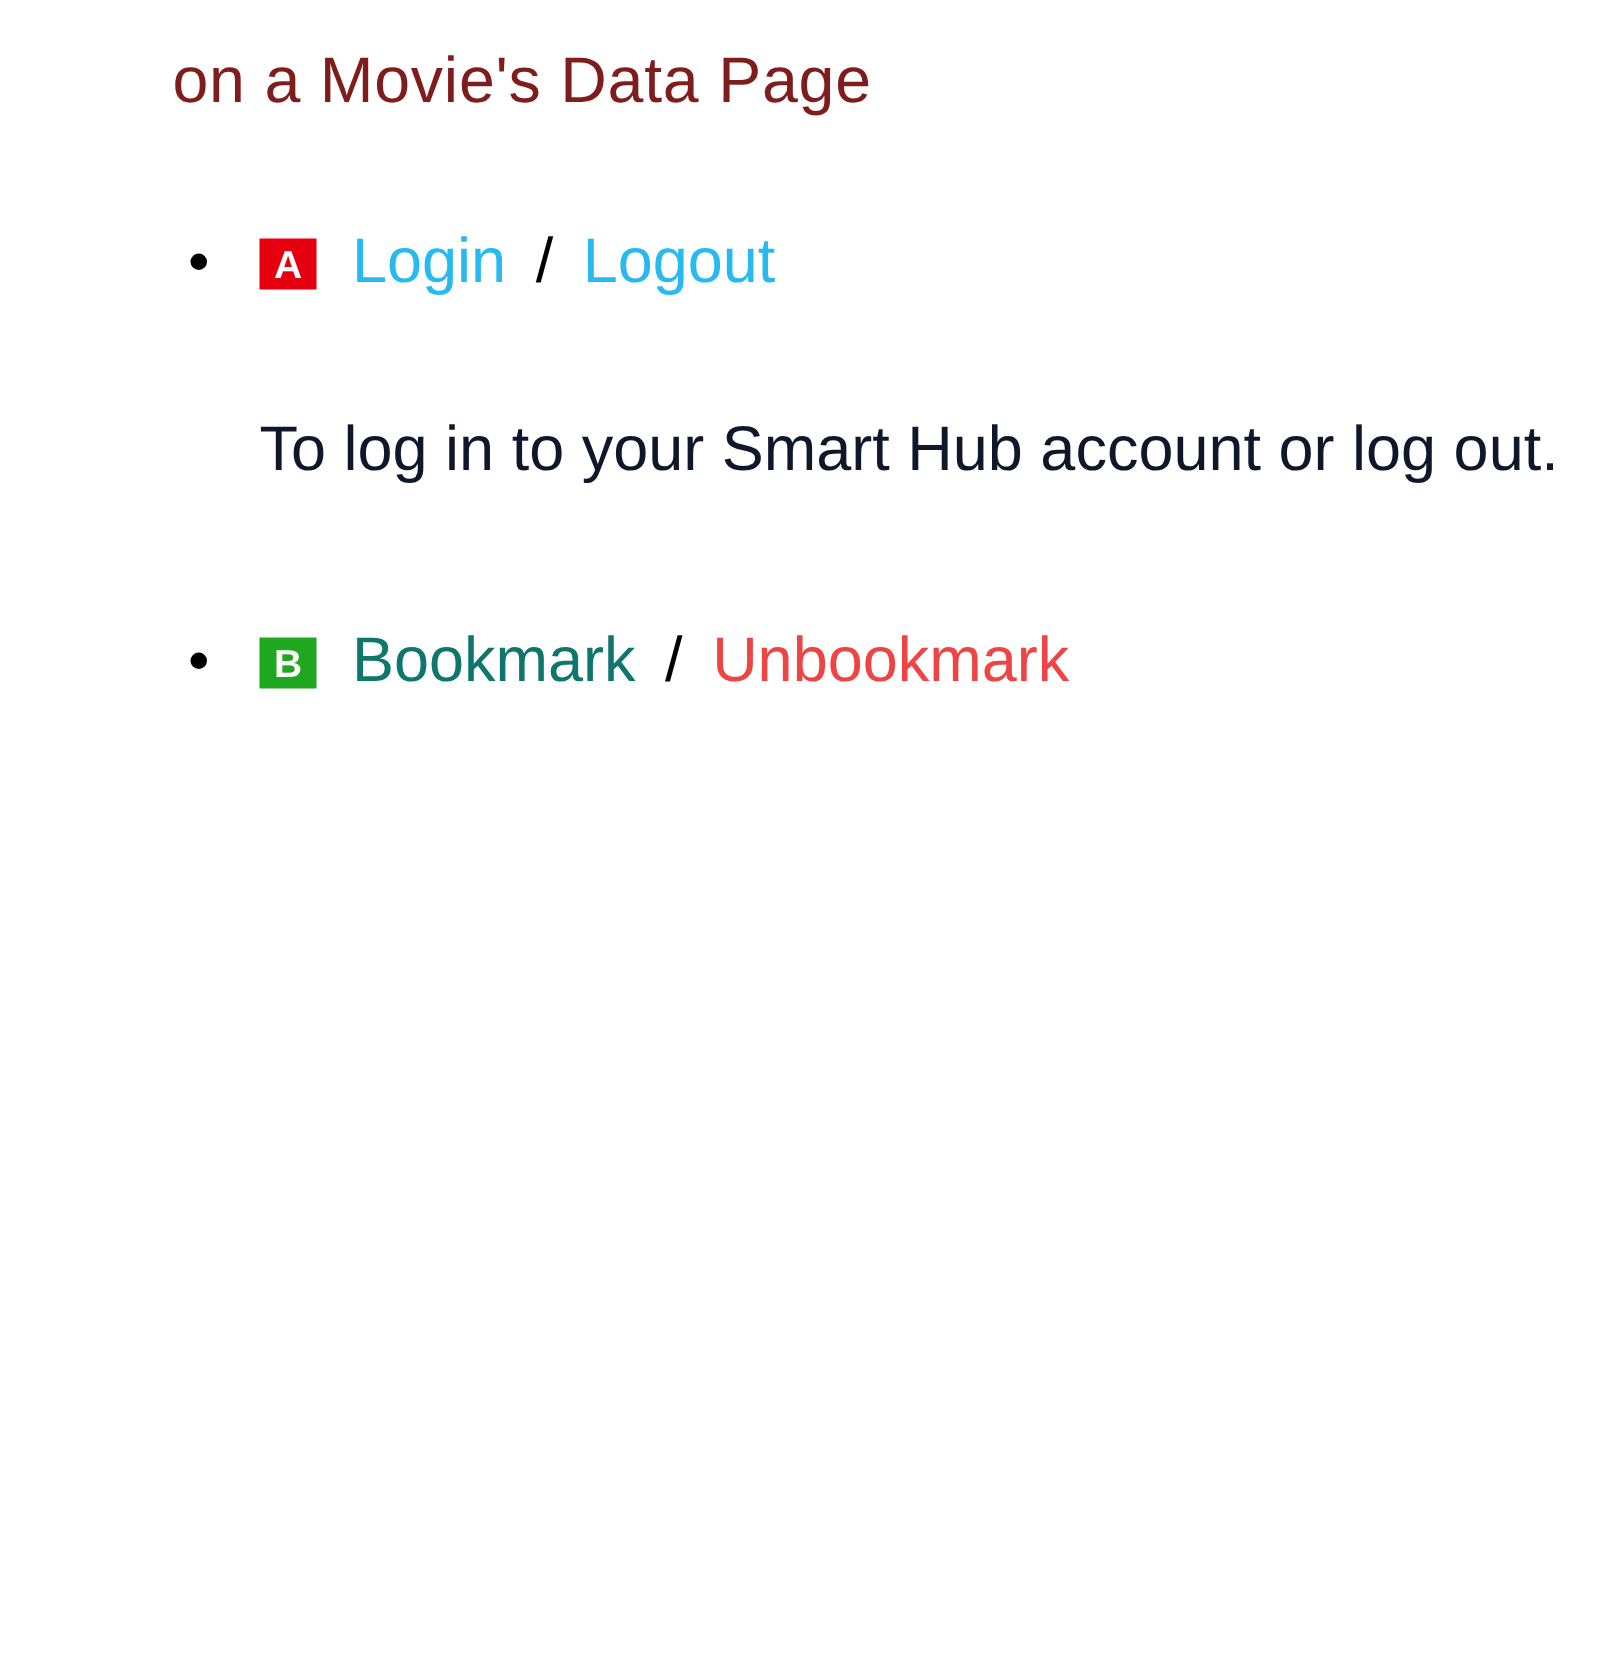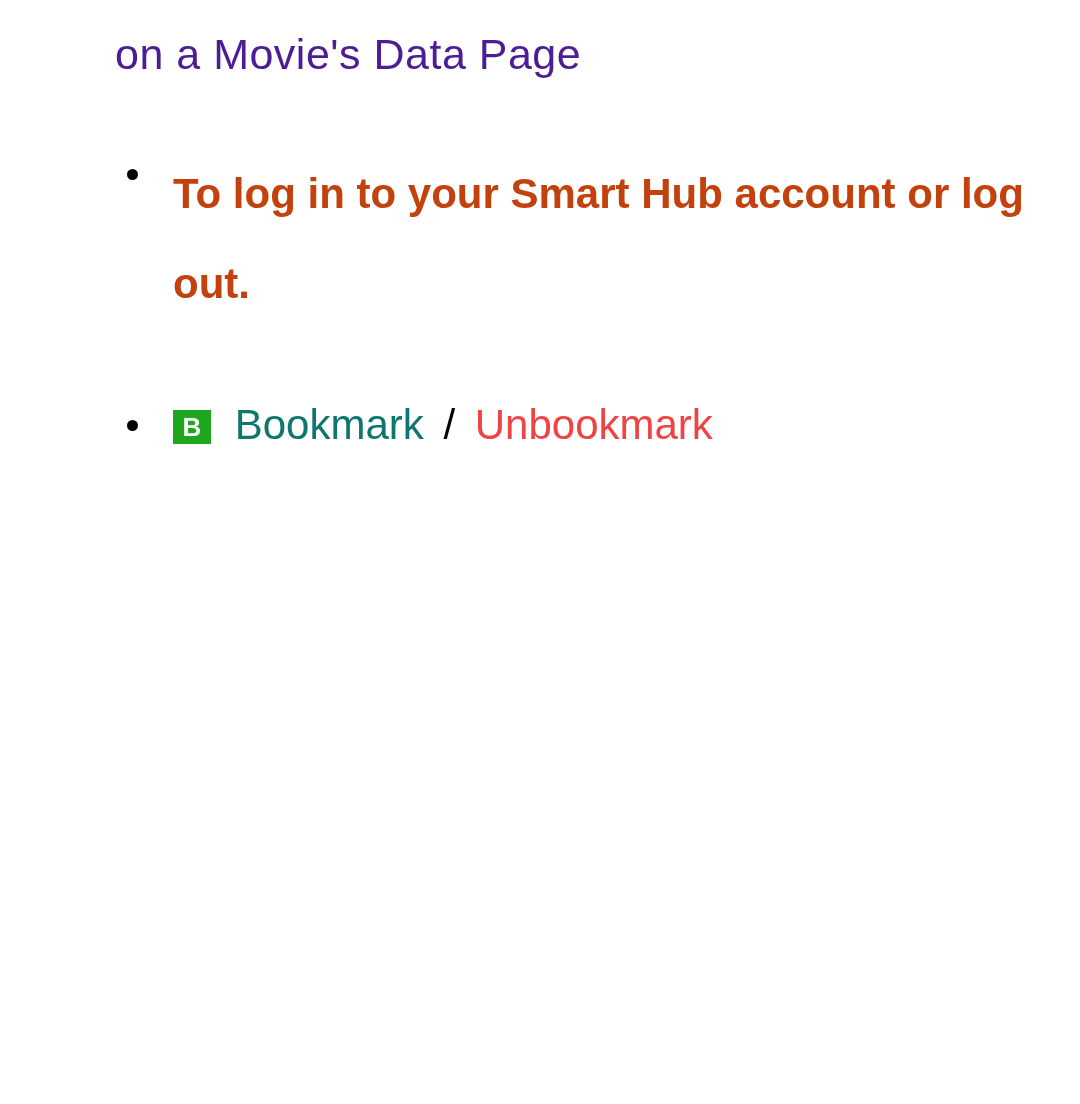--- a/index.html
+++ b/index.html
@@ -46,47 +46,53 @@
     margin-bottom: 55px;
     line-height: 1.2;
   }
   .item-heading .slash {
     color: #000;
     margin: 0 8px;
   }
   .item-desc {
     font-size: 42px;
     line-height: 2.15;
-    color: #c2410c;
-    font-weight: 700;
+    color: #0f172a;
+    font-weight: 400;
   }
   .key-badge {
     display: inline-block;
     width: 38px;
     height: 34px;
     line-height: 34px;
     text-align: center;
     color: #fff;
     font-weight: 700;
     font-size: 26px;
     font-family: Arial, sans-serif;
     vertical-align: 3px;
     margin-right: 12px;
   }
 </style>
 </head>
 <body>
 
 <div class="page">
 
-  <div class="section-title" style="color:#4c1d95">on a Movie's Data Page</div>
+  <div class="section-title" style="color:#7f1d1d">on a Movie's Data Page</div>
 
   <ul class="items">
 
     <li>
+      <div class="item-heading">
+        <span class="key-badge" style="background:#e6000f">A</span>
+        <span style="color:#27b9ef">Login</span>
+        <span class="slash">/</span>
+        <span style="color:#27b9ef">Logout</span>
+      </div>
       <div class="item-desc">To log in to your Smart Hub account or log out.</div>
     </li>
 
     <li>
       <div class="item-heading">
         <span class="key-badge" style="background:#1fa81f">B</span>
         <span style="color:#0f766e">Bookmark</span>
         <span class="slash">/</span>
         <span style="color:#ef4444">Unbookmark</span>
       </div>

